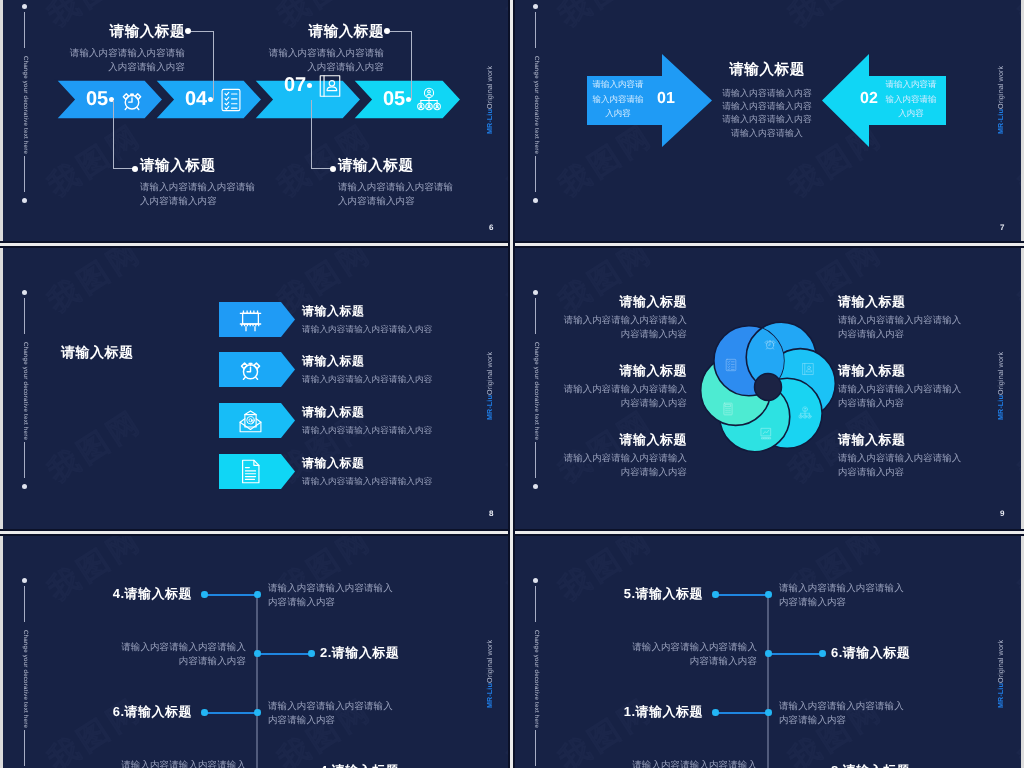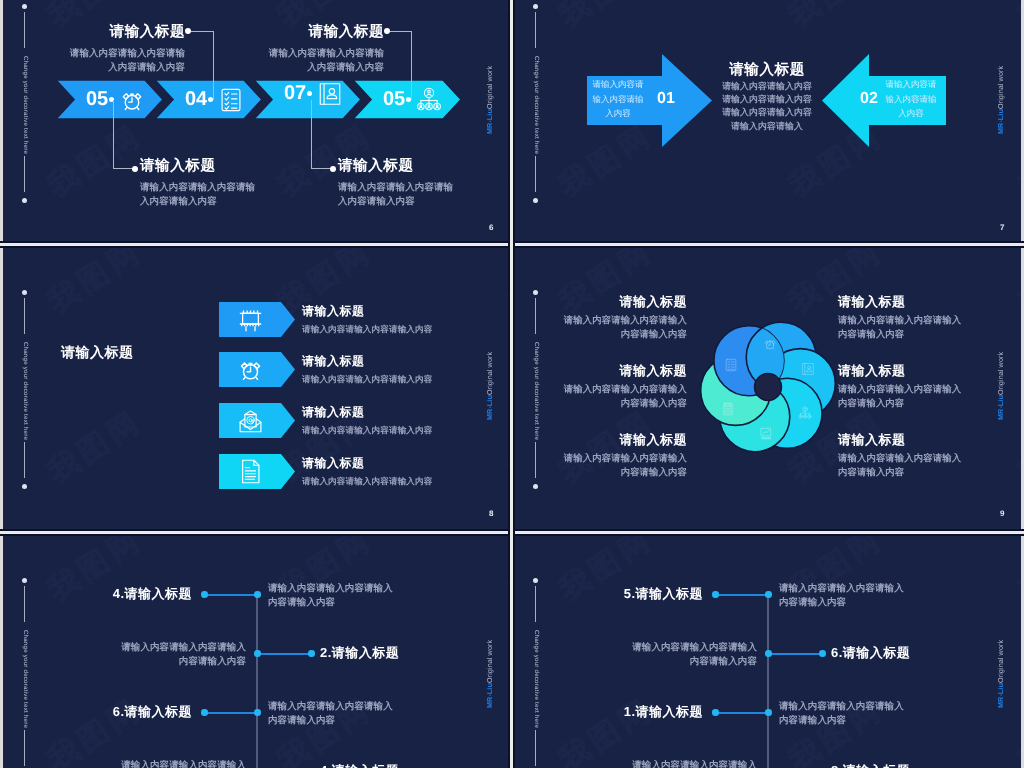--- a/index.html
+++ b/index.html
@@ -22,21 +22,21 @@
      transform:translateY(-50%) rotate(90deg);text-align:center;}
 
   .brandrail{position:absolute;left:482px;top:174px;font-size:7.2px;white-space:nowrap;
      transform:rotate(-90deg);transform-origin:left top;letter-spacing:.1px;line-height:9px;}
   .brandrail .mr{color:#1f7fe8;font-weight:bold;}
   .brandrail .ow{color:#b3bace;}
   .pagenum{position:absolute;left:486px;top:263px;color:#e8ebf3;font-size:8px;font-weight:bold;}
 
   .ttl{color:#ffffff;font-weight:bold;letter-spacing:.5px;line-height:1.2;}
   .t16{font-size:14.6px}.t15{font-size:14px}.t14{font-size:13px}.t13{font-size:12px}
-  .bd{color:#9aa2bd;line-height:1.5;letter-spacing:.1px;font-weight:bold;}
+  .bd{color:#9aa2bd;line-height:1.5;letter-spacing:.1px;}
   .b9{font-size:9.5px}.b85{font-size:8.6px}.b95{font-size:8.9px}.b94{font-size:9.4px}.ta-c{text-align:center}
   .lbl{position:absolute;}
 
   
   .chevsvg{position:absolute;left:0;top:0;}
   .chev-lbl{position:absolute;display:flex;align-items:center;}
   .chev-num{color:#fff;font-size:20px;font-weight:bold;letter-spacing:0px;}
   .chev-dot{width:5px;height:5px;border-radius:50%;background:#fff;margin-left:1px;flex:0 0 auto;}
   .ic{display:inline-block;vertical-align:middle;}
   .ic svg{width:100%;height:100%;display:block;}
@@ -117,21 +117,21 @@
               <path d="M25 13h10"></path>
 <path d="M13 21.5l2.6 2.6 4.4-5.2"></path>
               <path d="M25 22h10"></path>
 <path d="M13 30.5l2.6 2.6 4.4-5.2"></path>
               <path d="M25 31h10"></path>
 <path d="M13 38.5l2.6 2.6 4.4-5.2"></path>
               <path d="M25 39h10"></path>
 </svg>
           </span>
         </div>
-        <div class="chev-lbl" style="left:281px;top:120px;height:27px">
+        <div class="chev-lbl" style="left:281px;top:112px;height:27px">
           <span class="chev-num">07</span>
           <span class="chev-dot"></span>
           <span class="ic" style="width:26px;height:26px;color:#ffffff;margin-left:5px;">
             <svg viewBox="0 0 48 48" fill="none" stroke="currentColor" stroke-width="2.1" stroke-linecap="round" stroke-linejoin="round">
 <rect x="6" y="5" width="36" height="38"></rect>
 <path d="M13 5v38"></path>
 <circle cx="27.5" cy="19" r="5"></circle>
 <path d="M18.5 32.5c0-4.2 4-6.8 9-6.8s9 2.6 9 6.8z"></path>
 </svg>
           </span>
@@ -213,21 +213,21 @@
           <span class="abd">请输入内容请输入内容请输入内容</span>
         </div>
         <div class="arrow-num" style="left:152px;top:130px;transform:translateX(-50%)">01</div>
         <div class="arrow" style="left:308px;top:94px;width:124px;height:93px;background:#10d6f5;clip-path:polygon(124px 22px, 47px 22px, 47px 0, 0 46.5px, 47px 93px, 47px 71px, 124px 71px)"></div>
         <div class="arrow-txt" style="left:368px;top:114px;width:58px;height:50px">
           <span class="abd">请输入内容请输入内容请输入内容</span>
         </div>
         <div class="arrow-num" style="left:355px;top:130px;transform:translateX(-50%)">02</div>
         <div class="ctr-block" style="position:absolute;left:253px;top:102px;width:90px;margin-left:-45px">
           <div class="ttl t16 ta-c">请输入标题</div>
-          <div class="bd b95 ta-c" style="">请输入内容请输入内容请输入内容请输入内容请输入内容请输入内容请输入内容请输入</div>
+          <div class="bd b95 ta-c" style="margin-top:7px">请输入内容请输入内容请输入内容请输入内容请输入内容请输入内容请输入内容请输入</div>
         </div>
       </div>
     </div>
     <div class="slide" style="left:3px;top:246px;width:507px;height:288px">
       <div class="slide-inner" style="width:507px">
         <div class="wm" style="left:40px;top:10px">我图网</div>
         <div class="wm" style="left:270px;top:10px">我图网</div>
         <div class="wm" style="left:500px;top:10px">我图网</div>
         <div class="wm" style="left:40px;top:180px">我图网</div>
         <div class="wm" style="left:270px;top:180px">我图网</div>

